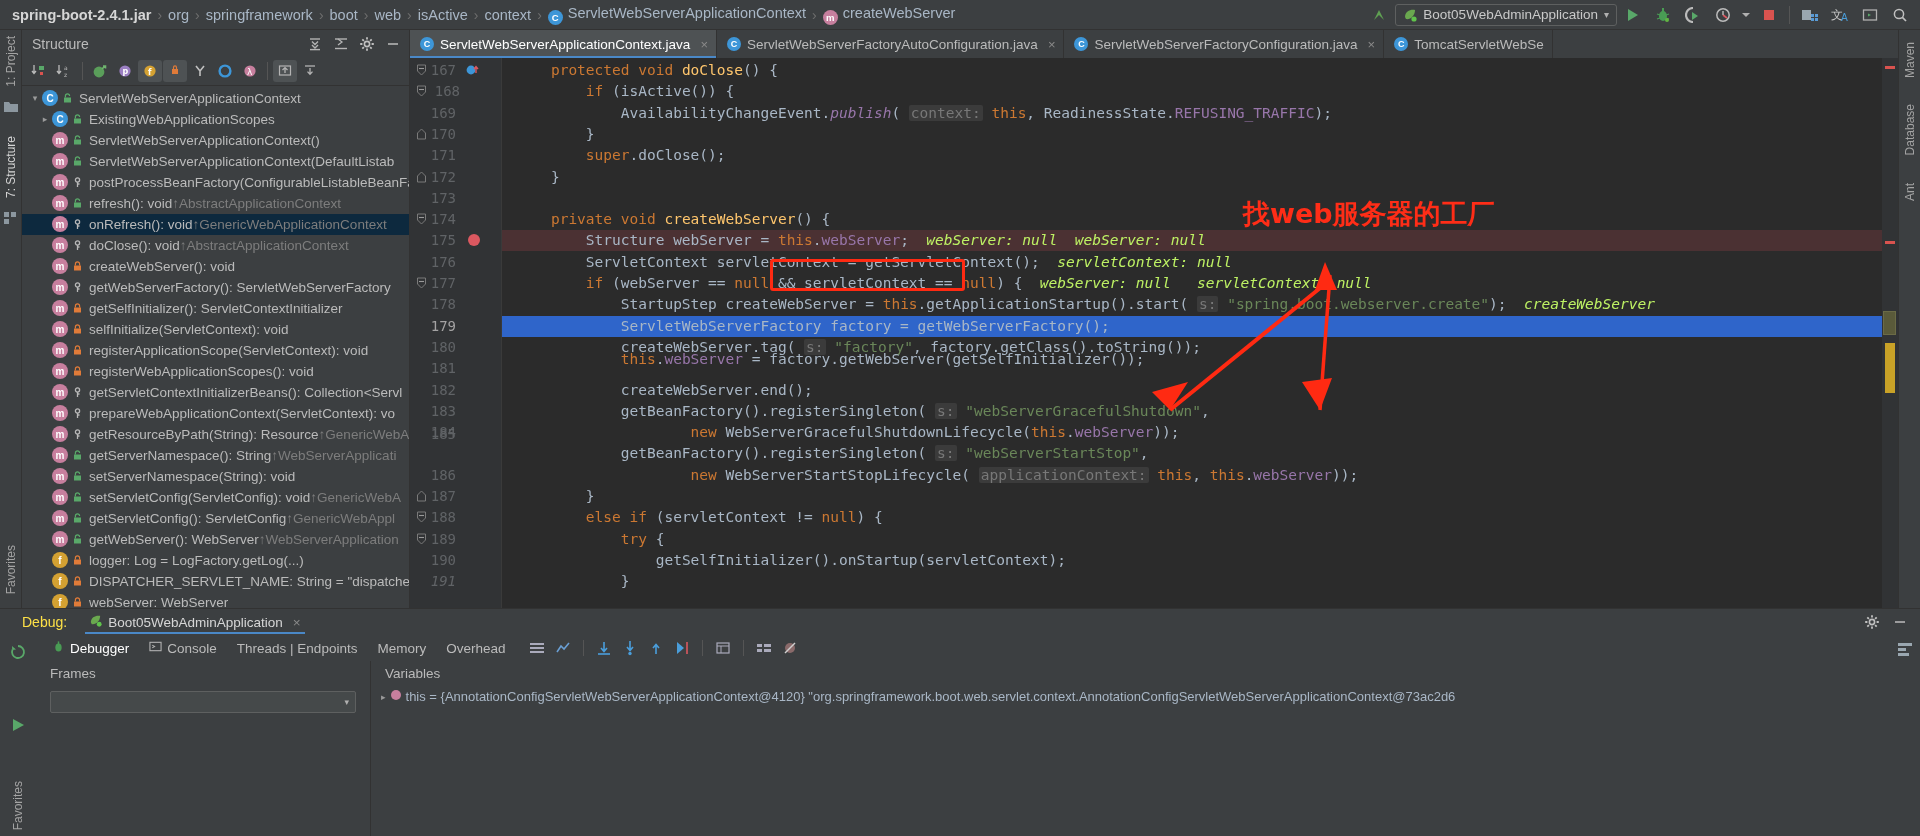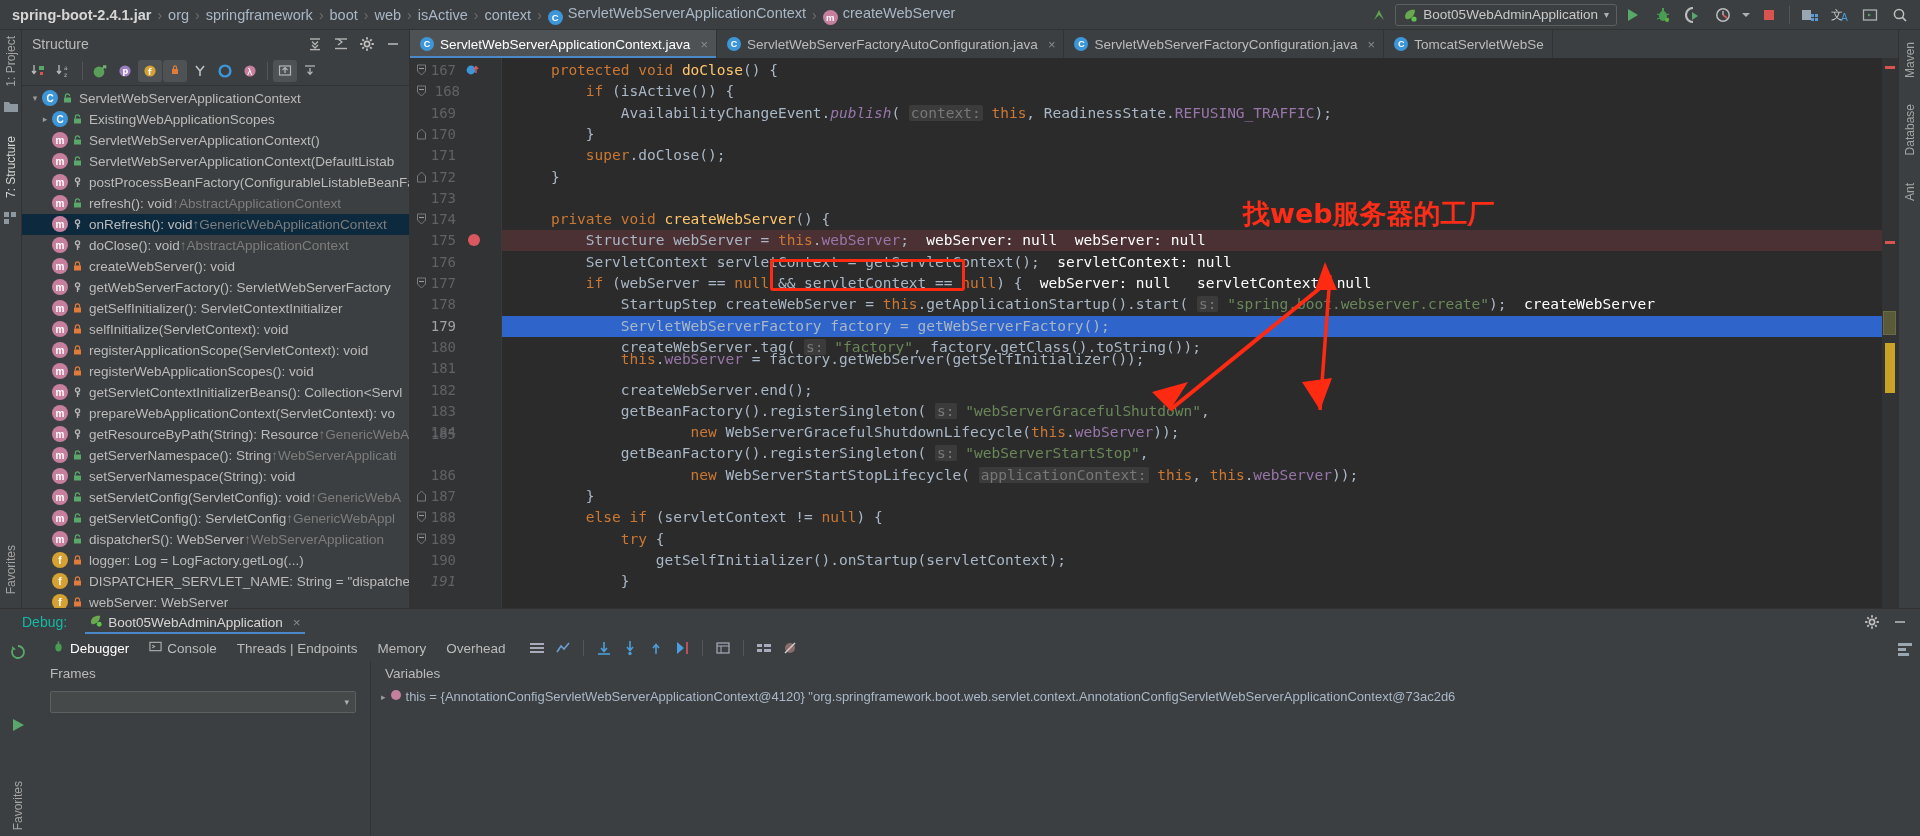--- a/index.html
+++ b/index.html
@@ -108,37 +108,37 @@
   .lnum { font-family: "DejaVu Sans Mono", monospace; font-size: 14px; line-height: 21.3px;
           color: #606366; text-align: right; padding-right: 10px; }
   .lnum.cur { color: #a4a3a3; }
 
   .kw { color: #cc7832; }
   .str { color: #6a8759; }
   .fn { color: #ffc66d; }
   .fld { color: #9876aa; }
   .stc { color: #9876aa; font-style: italic; }
   .hint { color: #787878; background: #3b3b3b; border-radius: 2px; padding: 0 2px; font-style: normal; }
-  .inl { color: #ffffff; }
+  .inl { color: #bef264; font-style: italic; }
 
   .hl-line { position: absolute; left: 0; right: 0; height: 21px; }
   .hl-bp { background: #4b3133; }
   .hl-cur { background: #2f65ca; }
 
   
   .stripe { width: 16px; flex: 0 0 16px; background: #313335; position: relative; }
 
   
   .rightstrip { width: 22px; flex: 0 0 22px; background: #3c3f41; border-left: 1px solid #323232;
                 display: flex; flex-direction: column; align-items: center; }
 
   
   .debugpanel { flex: 0 0 auto; background: #3c3f41; border-top: 1px solid #323232; display: flex; flex-direction: column; }
   .dbg-head { height: 26px; display: flex; align-items: center; padding-left: 22px; }
-  .dbg-label { font-size: 14px; color: #14b8a6; margin-right: 14px; }
+  .dbg-label { font-size: 14px; color: #fde047; margin-right: 14px; }
   .dbg-tab { display: flex; align-items: center; gap: 6px; font-size: 13.5px; color: #d6d6d6;
              padding: 0 8px; height: 24px; position: relative; }
   .dbg-tab::after { content:""; position:absolute; left:4px; right:4px; bottom:0; height:2px; background:#4a88c7; }
   .dbg-head-right { margin-left: auto; display: flex; align-items: center; gap: 4px; padding-right: 8px; }
 
   .dbg-body { display: flex; min-height: 0; }
   .dbg-left-strip { width: 36px; flex: 0 0 36px; background: #3c3f41; display: flex; flex-direction: column;
                     align-items: center; padding-top: 8px; }
   .dbg-main { flex: 1 1 auto; display: flex; flex-direction: column; min-width: 0; }
   .dbg-tabrow { height: 26px; display: flex; align-items: center; gap: 4px; padding-left: 8px; }
@@ -642,21 +642,21 @@
           </div>
           <div class="trow indent1">
             <span class="tw"></span>
             <span class="badge b-method">m</span>
             <span class="vis">
               <svg width="11" height="11" viewBox="0 0 11 11">
                 <rect x="2" y="4.5" width="7" height="5" fill="#59a869"></rect>
                 <path d="M3.4 4.5 V3 a2.1 2.1 0 0 1 4.2 0" stroke="#59a869" stroke-width="1.2" fill="none"></path>
               </svg>
             </span>
-            <span class="tlabel">dispatcherS(): WebServer </span>
+            <span class="tlabel">getWebServer(): WebServer </span>
             <span class="tdim">↑WebServerApplication</span>
           </div>
           <div class="trow indent1">
             <span class="tw"></span>
             <span class="badge b-field">f</span>
             <span class="vis">
               <svg width="11" height="11" viewBox="0 0 11 11">
                 <rect x="2" y="4.5" width="7" height="5" fill="#e07b39"></rect>
                 <path d="M3.4 4.5 V3 a2.1 2.1 0 0 1 4.2 0 V4.5" stroke="#e07b39" stroke-width="1.2" fill="none"></path>
               </svg>

